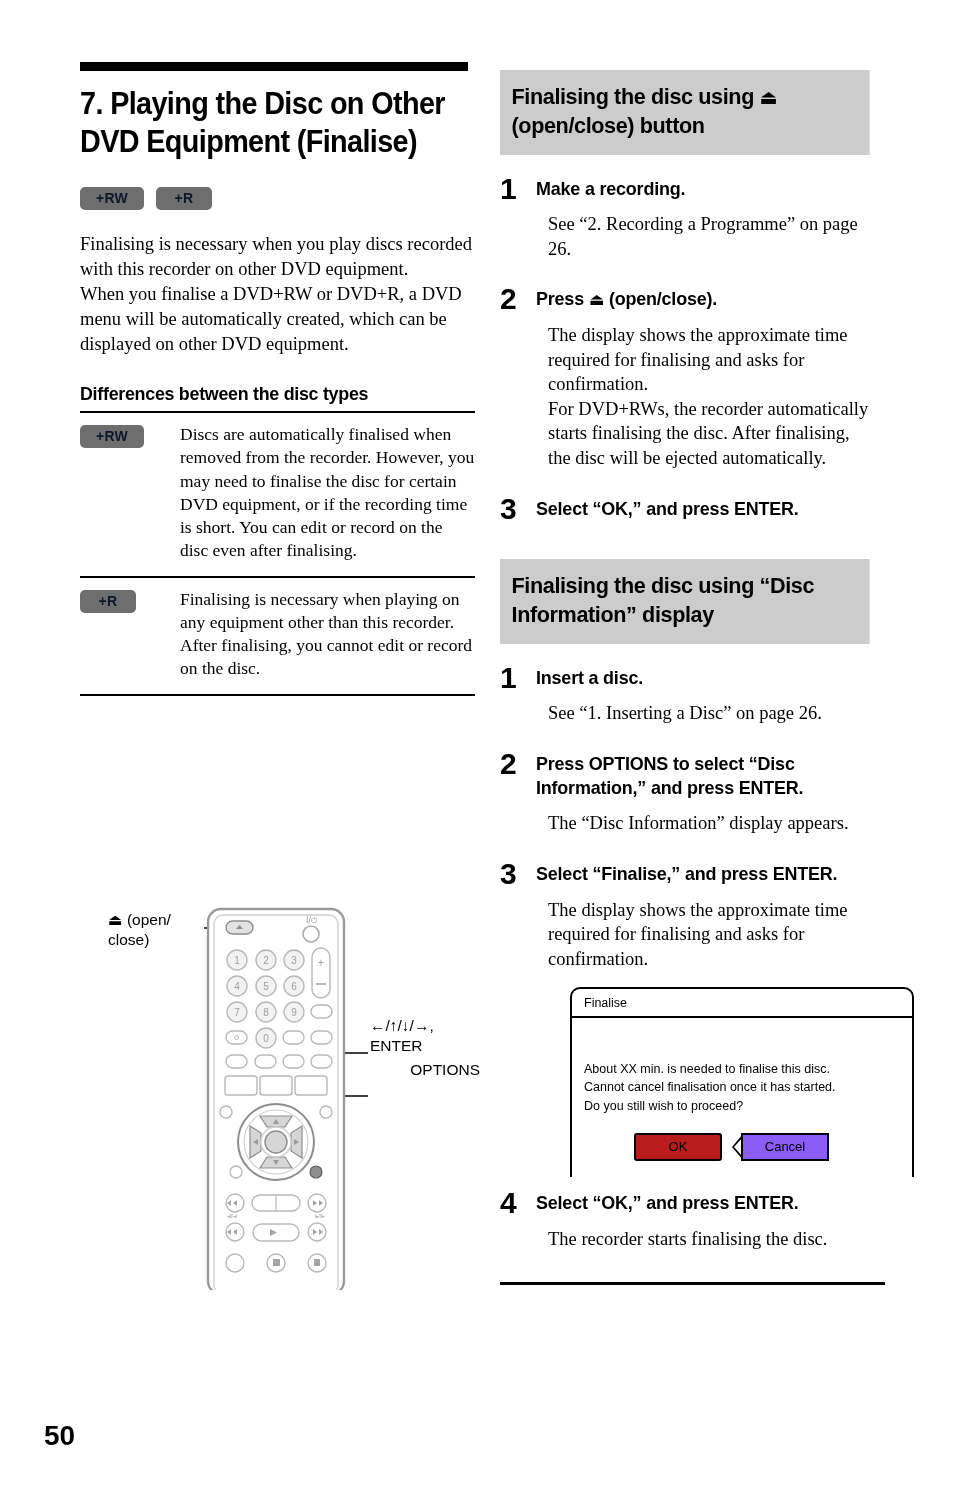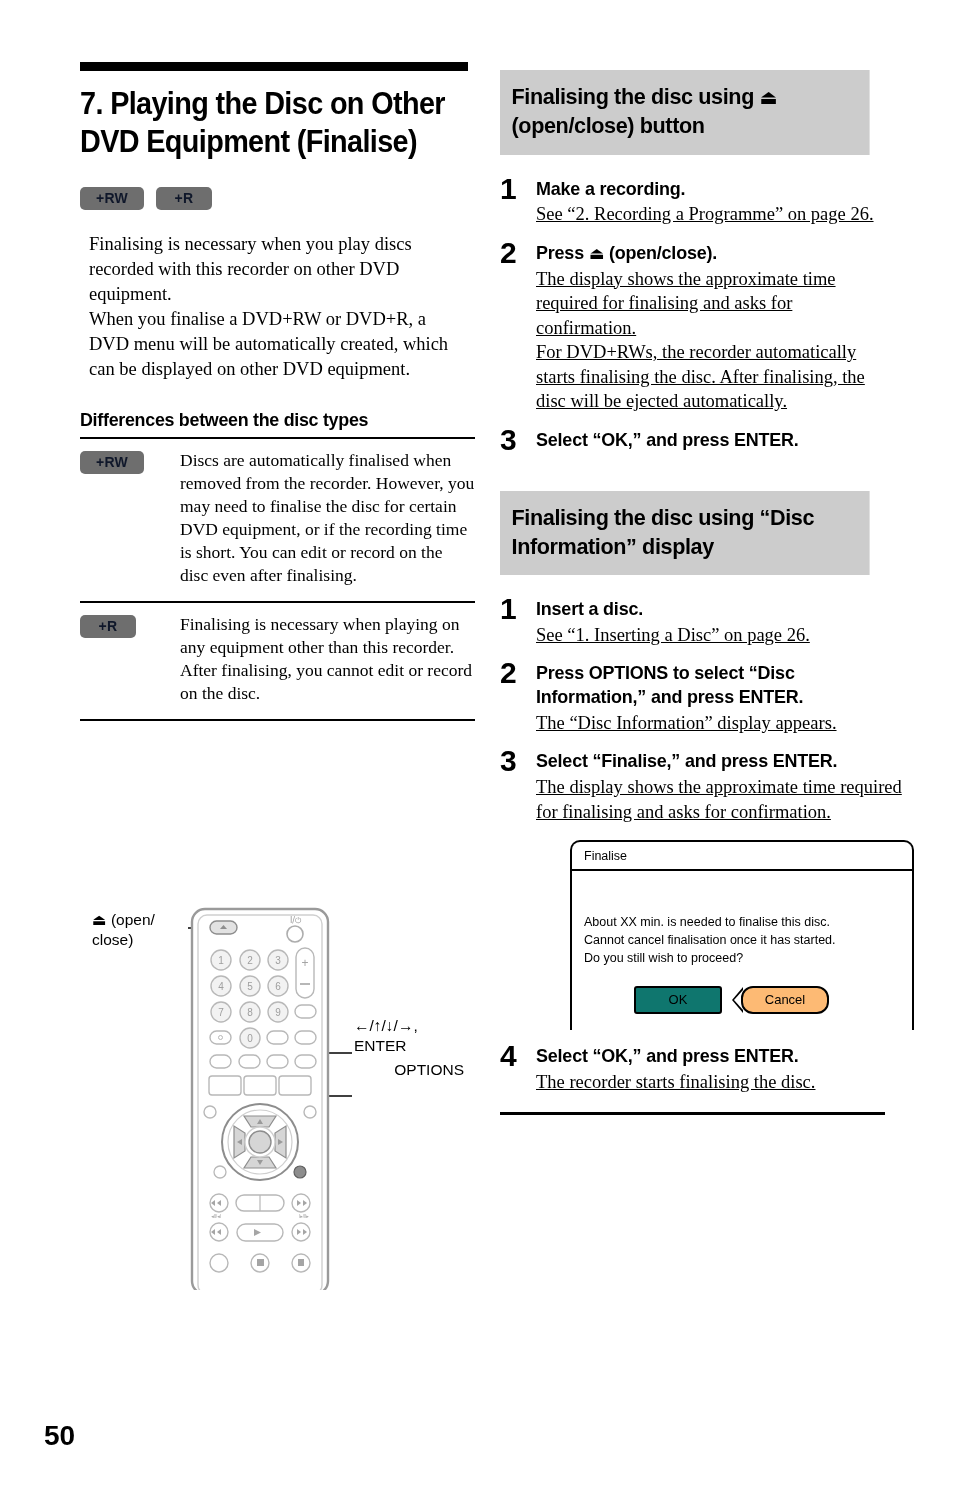--- a/index.html
+++ b/index.html
@@ -33,21 +33,21 @@
   .badge {
     display:inline-block; background:#6e6e6e; color:#0f172a;
     font-family:"Liberation Sans","DejaVu Sans",sans-serif;
     font-weight:bold; font-size:14px; letter-spacing:0.3px;
     border-radius:5px; padding:3px 14px 4px 14px; min-width:64px;
     text-align:center; line-height:1.15;
   }
   .badge.small { min-width:56px; }
 
   
-  .body-text { font-size:18.5px; line-height:1.36; margin:9px; }
+  .body-text { font-size:18.5px; line-height:1.36; margin:0; }
   .body-text p { margin:0; }
 
   
   .sub-head {
     font-family:"Liberation Sans","DejaVu Sans",sans-serif;
     font-weight:bold; font-size:19px; letter-spacing:-0.3px;
     margin:26px 0 0 0; transform:scaleX(0.94); transform-origin:left center;
   }
 
   
@@ -77,54 +77,54 @@
     width:36px; flex:0 0 36px; letter-spacing:-1px;
   }
   .step-body { flex:1 1 auto; }
   .step-title {
     font-family:"Liberation Sans","DejaVu Sans",sans-serif;
     font-weight:bold; font-size:18.5px; line-height:1.28;
     letter-spacing:-0.2px; margin:2px 0 2px 0;
     transform:scaleX(0.97); transform-origin:left center;
   }
   .step-title .eject { font-family:"DejaVu Sans",sans-serif; font-size:17px; }
-  .step-desc { font-size:18.5px; line-height:1.33; margin:0;text-decoration:underline; }
+  .step-desc { font-size:18.5px; line-height:1.33; margin:12px; }
 
   .bottom-rule { height:3px; background:#000; margin-top:18px; }
 
   
   .osd {
     margin:16px 0 0 34px; width:344px; height:190px;
     border:2.5px solid #000; border-radius:10px 10px 0 0;
     border-bottom:none; background:#fff; position:relative;
     font-family:"Liberation Sans","DejaVu Sans",sans-serif;
   }
   .osd-title { font-size:12.5px; padding:7px 0 6px 12px; border-bottom:2px solid #000; }
   .osd-msg { font-size:12.5px; line-height:1.45; padding:42px 0 0 12px; }
   .osd-buttons { display:flex; align-items:center; margin:18px 0 0 62px; }
   .osd-btn {
-    border:2px solid #000; background:#0f766e; font-size:13px;
+    border:2px solid #000; background:#b91c1c; font-size:13px;
     padding:4px 0 5px 0; width:88px; text-align:center; border-radius:3px;
   }
   .osd-btn.selected {
-    background:#fdba74; border-radius:12px; margin-left:14px; position:relative;
+    background:#8b5cf6; border-radius:0; margin-left:14px; position:relative;
   }
   .osd-cursor {
     width:0; height:0; margin-left:-6px;
     border-top:13px solid transparent; border-bottom:13px solid transparent;
     border-right:11px solid #000; position:relative; left:16px;
   }
   .osd-cursor::after{
     content:""; position:absolute; left:2px; top:-10px;
     border-top:10px solid transparent; border-bottom:10px solid transparent;
     border-right:9px solid #fff;
   }
 
   
-  .remote-wrap { position:absolute; left:64px; top:900px; width:400px; height:390px; }
+  .remote-wrap { position:absolute; left:80px; top:900px; width:400px; height:390px; }
   .callout-text {
     position:absolute; font-family:"Liberation Sans","DejaVu Sans",sans-serif;
     font-size:15.5px; line-height:1.3; color:#000;
   }
   #cal-eject { left:28px; top:10px; width:96px; }
   #cal-dpad  { left:290px; top:116px; width:110px; }
   #cal-opts  { left:290px; top:160px; width:110px;text-align:right; }
 
   
   .page-num {

